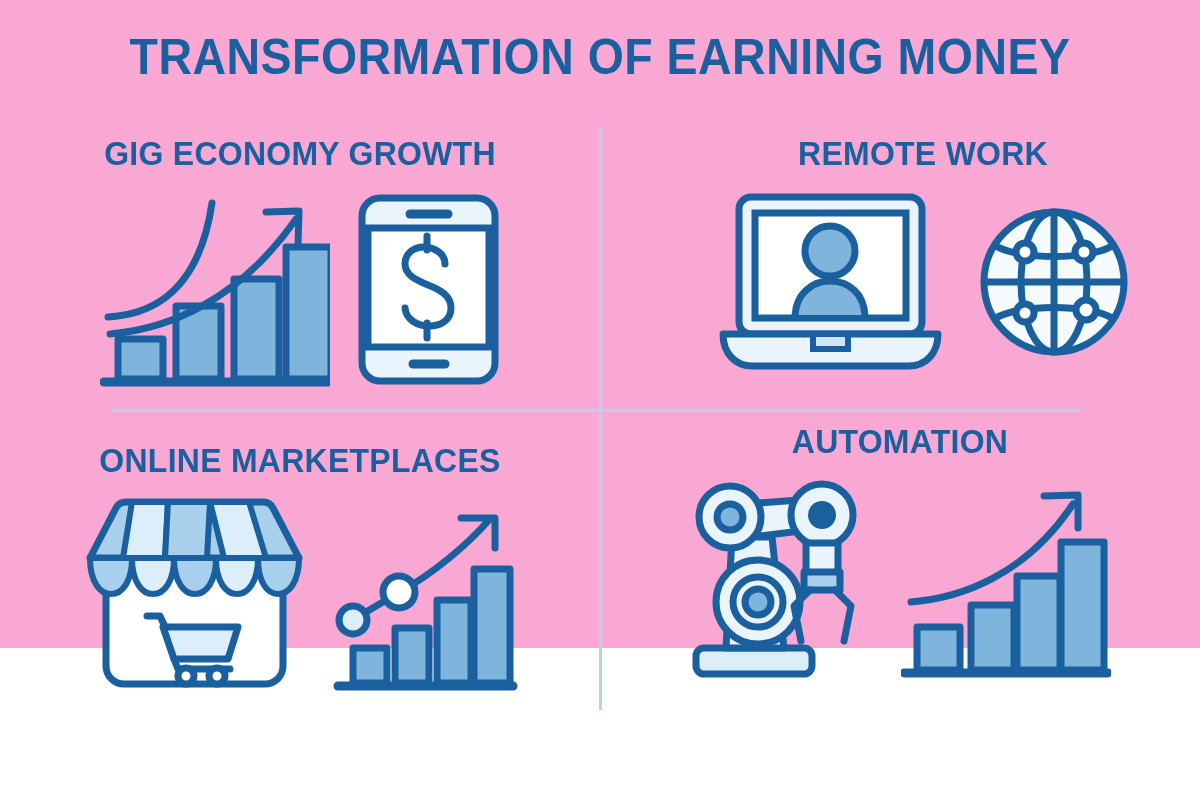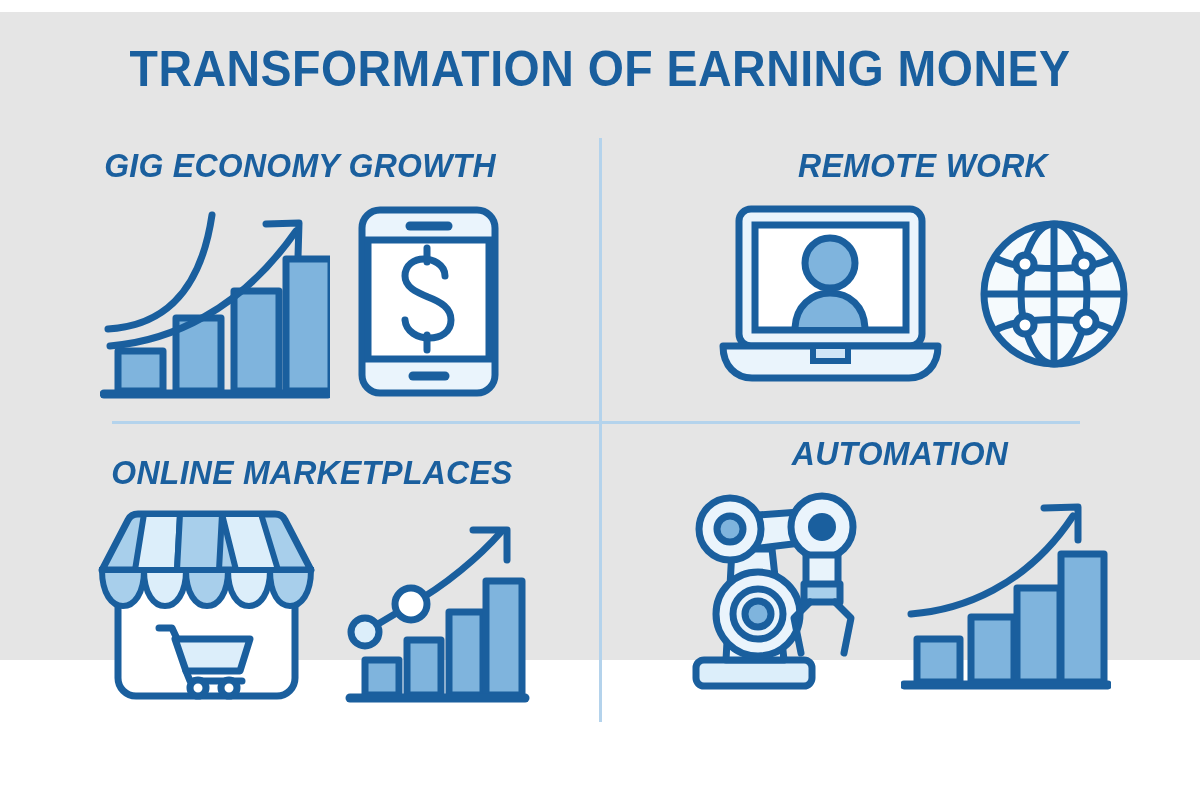--- a/index.html
+++ b/index.html
@@ -10,22 +10,21 @@
   body {
     width: 1200px;
     height: 800px;
     font-family: "Liberation Sans", sans-serif;
     overflow: hidden;
   }
   #infographic {
     position: relative;
     width: 1200px;
     height: 648px;
-    background: #e5e5e5;
-    margin-top: 12px;
+    background: #f9a8d4;
   }
 
   
   .main-title {
     position: absolute;
     top: 28px;
     left: 0;
     width: 1200px;
     text-align: center;
     font-size: 50px;
@@ -54,25 +53,24 @@
     width: 968px;
     height: 3px;
     background: #b4d3ec;
   }
 
   
   .quadrant {
     position: absolute;
     width: 600px;
     height: 300px;
-    font-style: italic;
   }
   .q-tl { left: 0px;   top: 118px; }
   .q-tr { left: 600px; top: 118px; padding-left: 23px; }
-  .q-bl { left: 12px;   top: 425px; }
+  .q-bl { left: 0px;   top: 425px; }
   .q-br { left: 600px; top: 406px; }
 
   .section-title {
     width: 100%;
     text-align: center;
     font-size: 34px;
     font-weight: bold;
     color: #1a5f9e;
     letter-spacing: 0.3px;
     font-family: "Liberation Sans Narrow", "Liberation Sans", sans-serif;

